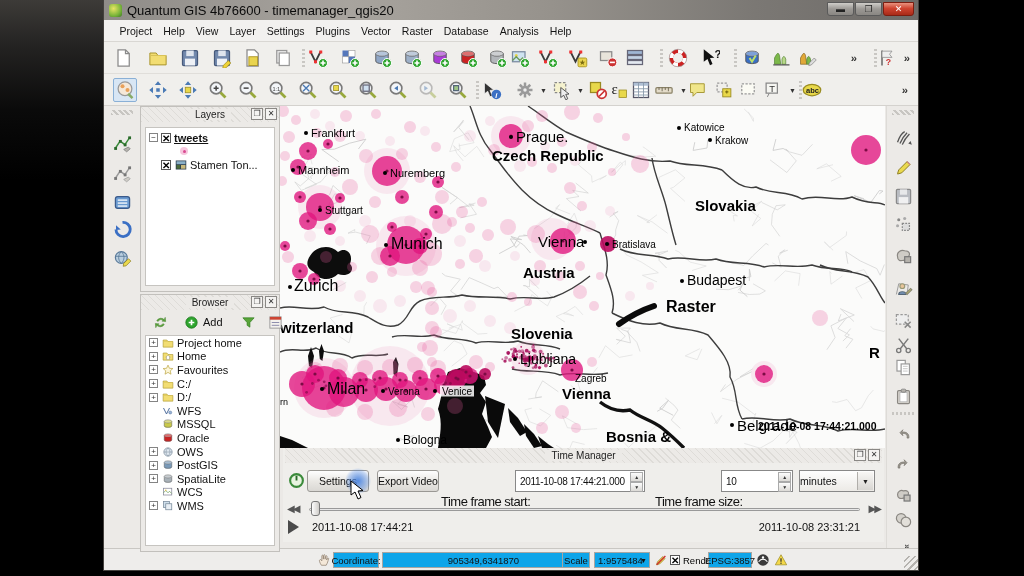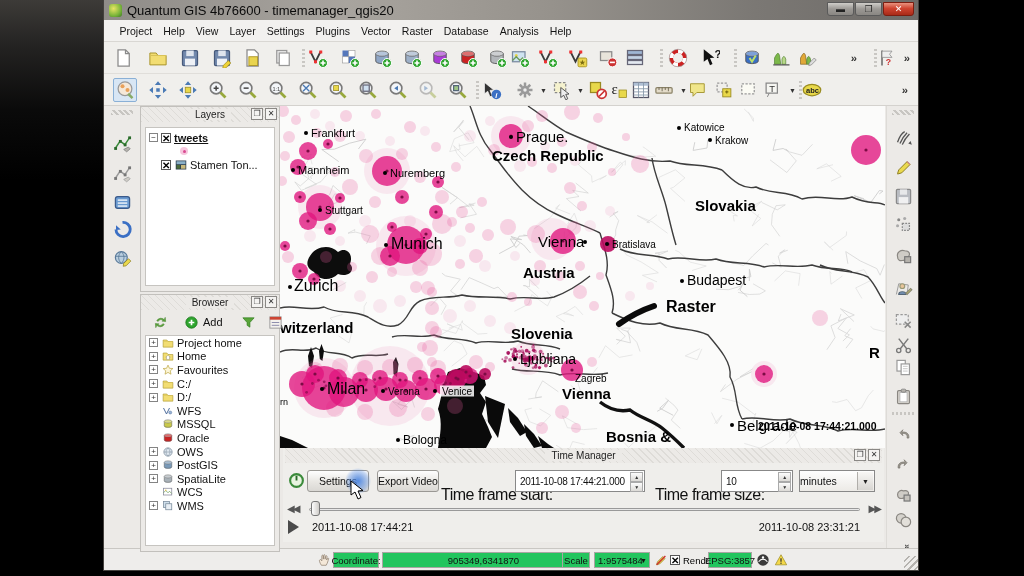--- a/index.html
+++ b/index.html
@@ -53,34 +53,34 @@
 #map svg{position:absolute;left:0;top:0}
 .mlabel{position:absolute;color:#000;white-space:nowrap;transform:translateY(-50%)}
 .mlabel.bold{font-weight:bold}
 .mlabel.chip{background:rgba(255,255,255,.85);padding:0 2px}
 .mdot{position:absolute;width:4px;height:4px;border-radius:50%;background:#000;transform:translate(-50%,-50%)}
 #tm{position:absolute;left:179px;top:448px;width:601px;height:94px;background:#efeeeb}
 #tm .ptitle{margin:0 2px}
 .tmrow1{position:absolute;top:18px;left:2px;right:2px;height:30px;font-size:10px}
 #tmPower svg{width:17px;height:17px}
 .btn{position:absolute;height:22px;top:4px;border:1px solid #9a9894;border-radius:3px;background:linear-gradient(#fefefe,#e8e6e2 55%,#dad8d4);font-size:10.5px;color:#111;display:flex;align-items:center;justify-content:center;white-space:nowrap}
-.tmlab{position:absolute;top:20px;font-size:16px;color:#111;white-space:nowrap;letter-spacing:-0.5px}
+.tmlab{position:absolute;top:28px;font-size:13px;color:#111;white-space:nowrap;letter-spacing:-0.5px}
 .field{position:absolute;top:4px;height:22px;border:1px solid #888;background:#fff;font-size:10px;color:#111;display:flex;align-items:center;padding-left:4px;letter-spacing:-0.3px}
 .spin{position:absolute;right:1px;top:1px;width:13px;height:18px;display:flex;flex-direction:column}
 .spin div{flex:1;border:1px solid #aaa;background:linear-gradient(#fcfcfc,#dcdad6);font-size:5px;line-height:8px;text-align:center;color:#333}
 .combo{position:absolute;top:4px;height:22px;border:1px solid #888;background:linear-gradient(#fefefe,#eceae6);font-size:10.5px;color:#111;display:flex;align-items:center;}
 .combo .ca{position:absolute;right:1px;top:1px;bottom:1px;width:16px;background:linear-gradient(#f8f7f5,#d8d6d2);border-left:1px solid #b0aeaa;display:flex;align-items:center;justify-content:center;font-size:7px;color:#222}
 .tmslider{position:absolute;top:52px;left:2px;right:2px;height:18px}
 .skip{position:absolute;top:3px;font-size:10px;color:#555;letter-spacing:-2px}
 .strack{position:absolute;top:8px;height:3px;border:1px solid #999;border-radius:2px;background:#e8e8e8}
 .shandle{position:absolute;top:1px;width:9px;height:15px;border:1px solid #777;border-radius:3px;background:linear-gradient(90deg,#fdfdfd,#cfcdc9)}
 .tmrow3{position:absolute;top:70px;left:2px;right:2px;height:20px;font-size:11px;color:#111}
 .playbtn{position:absolute;left:3px;top:2px;width:0;height:0;border-left:11px solid #4a4a4a;border-top:7px solid transparent;border-bottom:7px solid transparent}
 #status{position:absolute;left:0;bottom:0;width:100%;height:22px;background:#eeedeb;border-top:1px solid #c9c7c3}
-.sbox{position:absolute;top:3px;height:16px;border:1px solid #a8a6a2;background:#22c55e;font-size:9.5px;color:#111;display:flex;align-items:center;justify-content:center}
+.sbox{position:absolute;top:3px;height:16px;border:1px solid #a8a6a2;background:#0ea5e9;font-size:9.5px;color:#111;display:flex;align-items:center;justify-content:center}
 .sico{position:absolute;top:3px;width:18px;height:16px;display:flex;align-items:center;justify-content:center}
 .sico svg{width:14px;height:14px}
 #sgrip{position:absolute;right:0;bottom:0;width:14px;height:14px;background:repeating-linear-gradient(135deg,transparent 0 3px,#b5b3af 3px 4.5px)}
 #wm{position:absolute;left:5px;top:555px;font-size:15.5px;font-weight:bold;color:#fafafa;text-shadow:0 1px 2px #000,1px 0 2px #000,-1px 0 2px #000,0 -1px 2px #000;letter-spacing:.2px}
 .cursorArrow{position:absolute;z-index:50}
 .halo{position:absolute;width:26px;height:26px;border-radius:50%;background:radial-gradient(circle,rgba(70,130,225,.9) 0,rgba(70,130,225,.3) 55%,transparent 72%)}
 </style>
 </head>
 <body>
 

